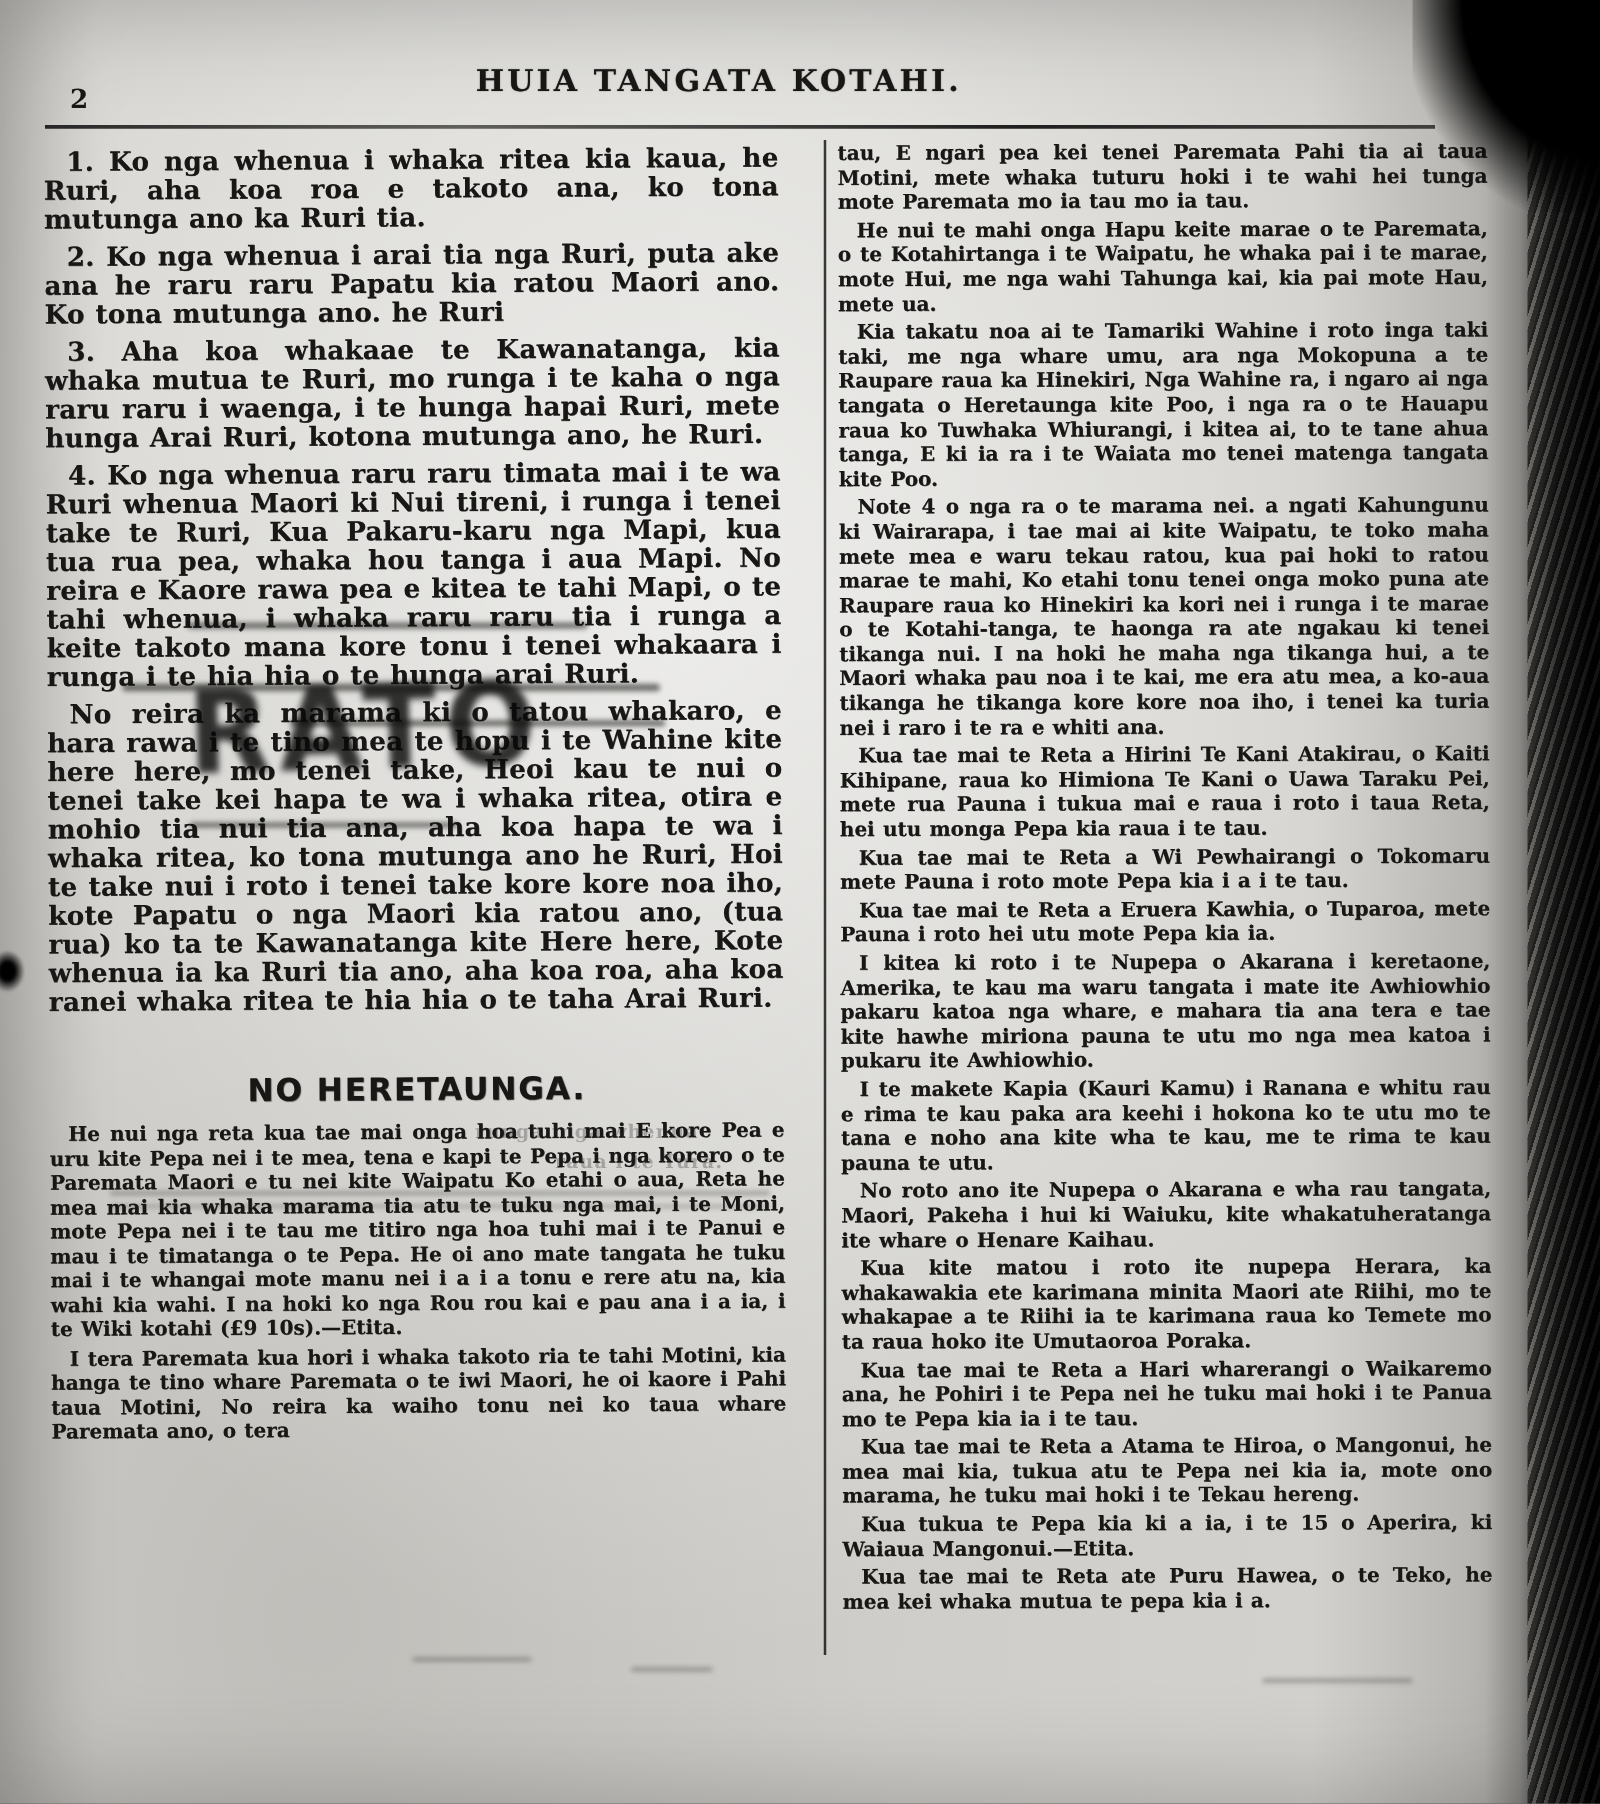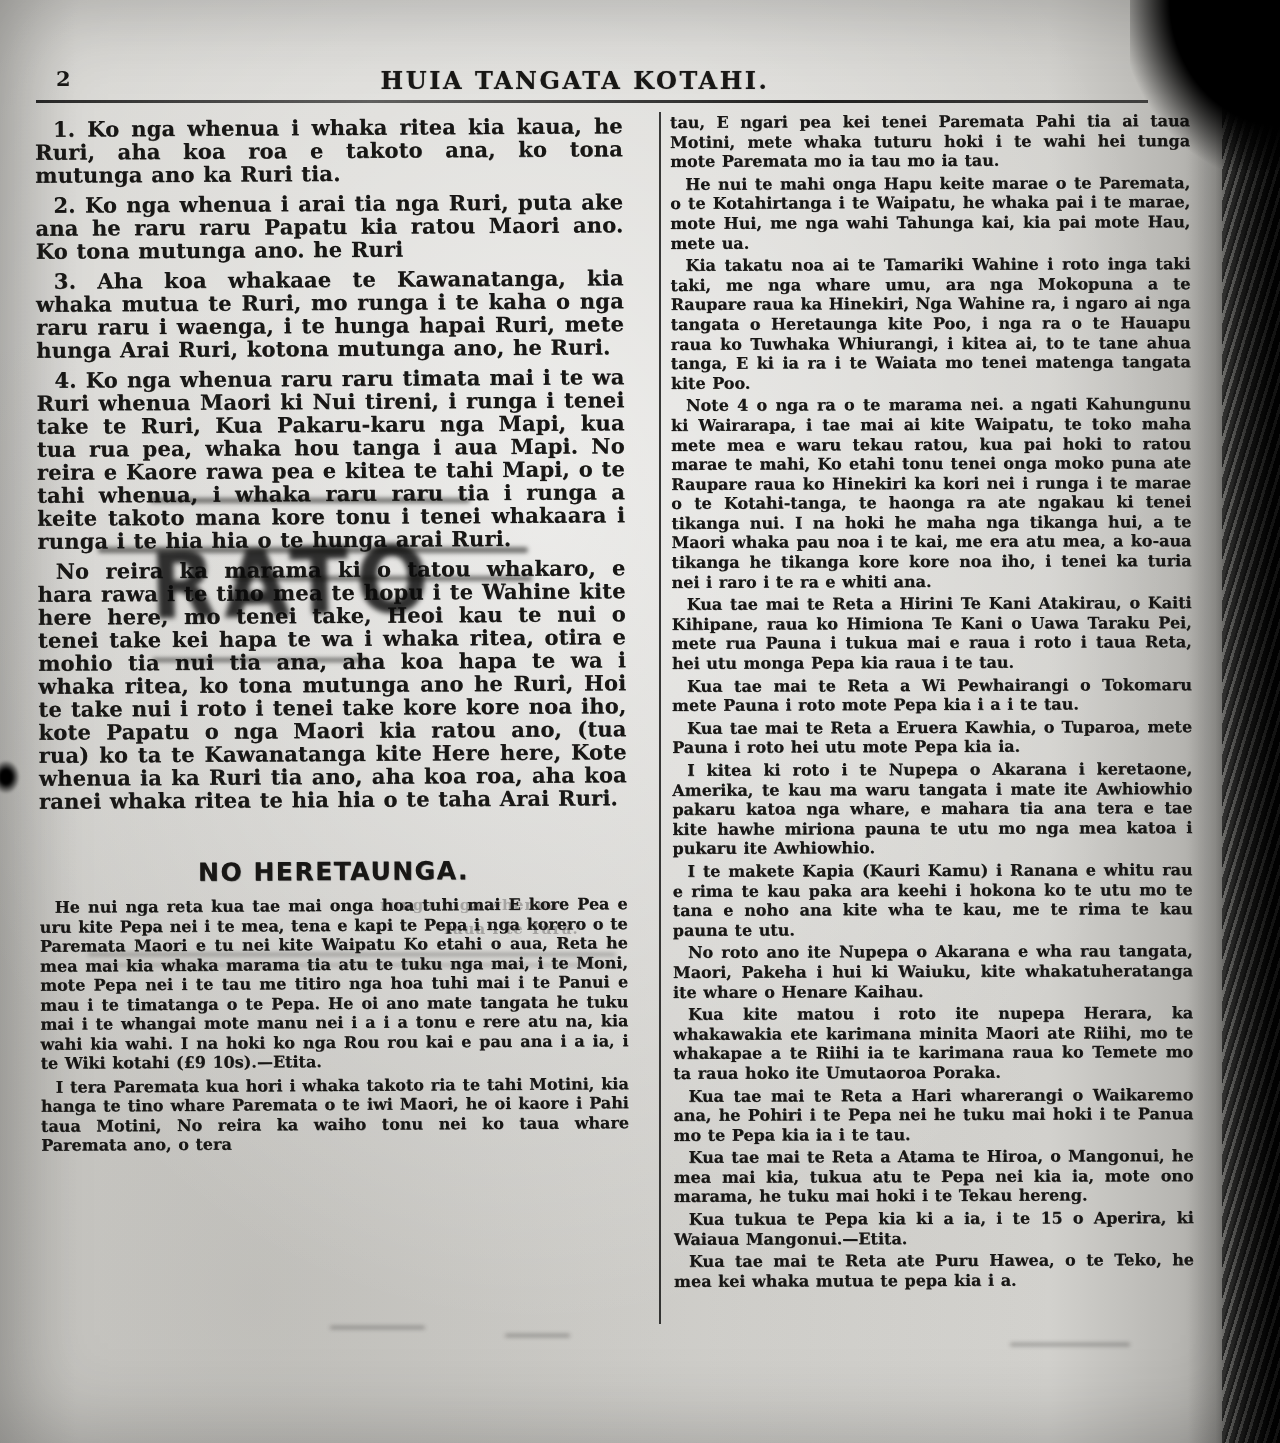--- a/index.html
+++ b/index.html
@@ -26,21 +26,21 @@
   #stamp{position:absolute;left:150px;top:533px;font-family:"DejaVu Sans",sans-serif;
     font-weight:900;font-size:86px;letter-spacing:7px;color:rgba(8,8,8,0.82);
     filter:blur(2.6px);transform:rotate(-1.6deg) scaleY(1.08);white-space:nowrap;}
   .ghost{position:absolute;font-size:15px;font-weight:bold;color:rgba(40,38,35,0.3);
     filter:blur(0.6px);white-space:nowrap;letter-spacing:1px;}
   #edge-blob{position:absolute;left:-8px;top:760px;width:28px;height:34px;border-radius:50%;
     background:radial-gradient(#000 30%, rgba(0,0,0,0) 70%);filter:blur(1px);}
   
   #masthead{position:absolute;top:50px;left:0;width:1150px;text-align:center;
     font-size:24px;font-weight:bold;letter-spacing:2.5px;
-    text-shadow:0 0 1px rgba(20,20,20,0.6);margin-top:16px;}
+    text-shadow:0 0 1px rgba(20,20,20,0.6);}
   #pageno{position:absolute;top:66px;left:56px;font-size:21px;font-weight:bold;}
   #headrule{position:absolute;top:100px;left:36px;width:1112px;height:3px;
     background:linear-gradient(90deg, rgba(10,10,10,0.85), rgba(10,10,10,0.6) 30%, rgba(10,10,10,0.9) 70%, rgba(10,10,10,0.7));
     filter:blur(0.4px);}
   
   #divider{position:absolute;left:659px;top:112px;width:2px;height:1212px;
     background:rgba(12,12,12,0.8);filter:blur(0.3px);}
   .col p{margin:0;text-align:justify;text-indent:18px;
     text-shadow:0.3px 0.3px 0.5px rgba(15,15,15,0.55);word-spacing:1px;}
   #leftcol{position:absolute;left:38px;top:116px;width:588px;transform:rotate(-0.35deg);}

